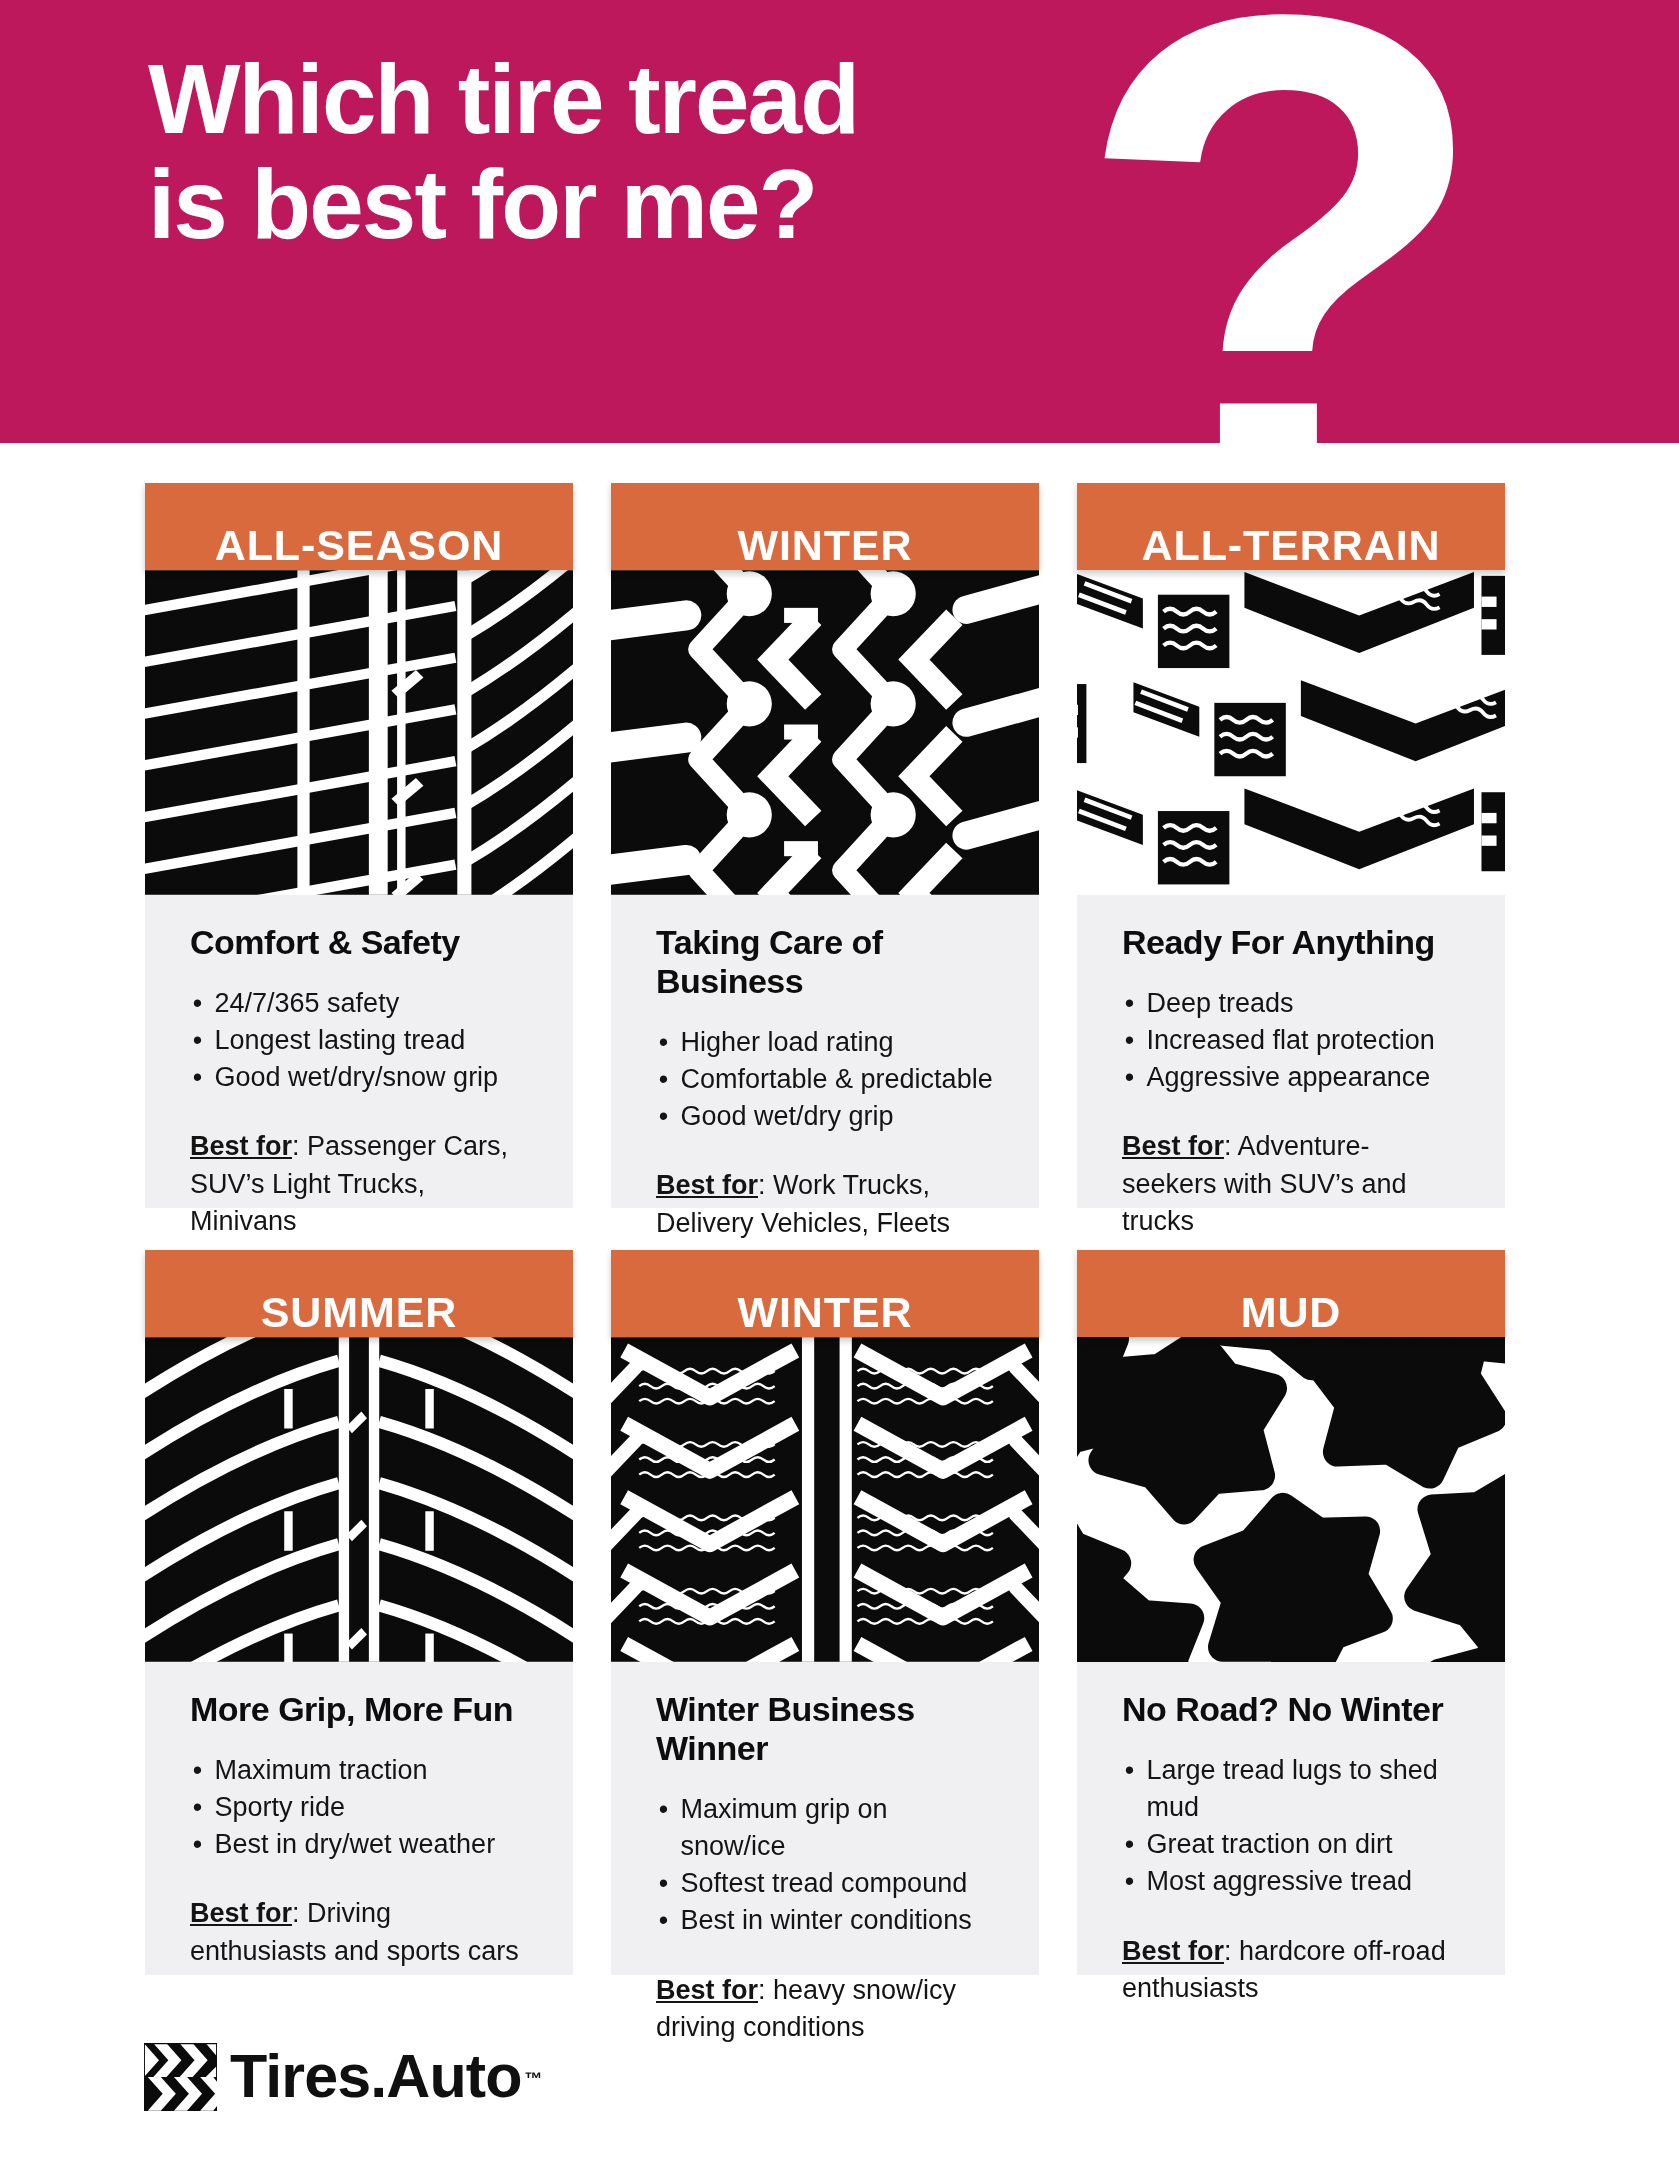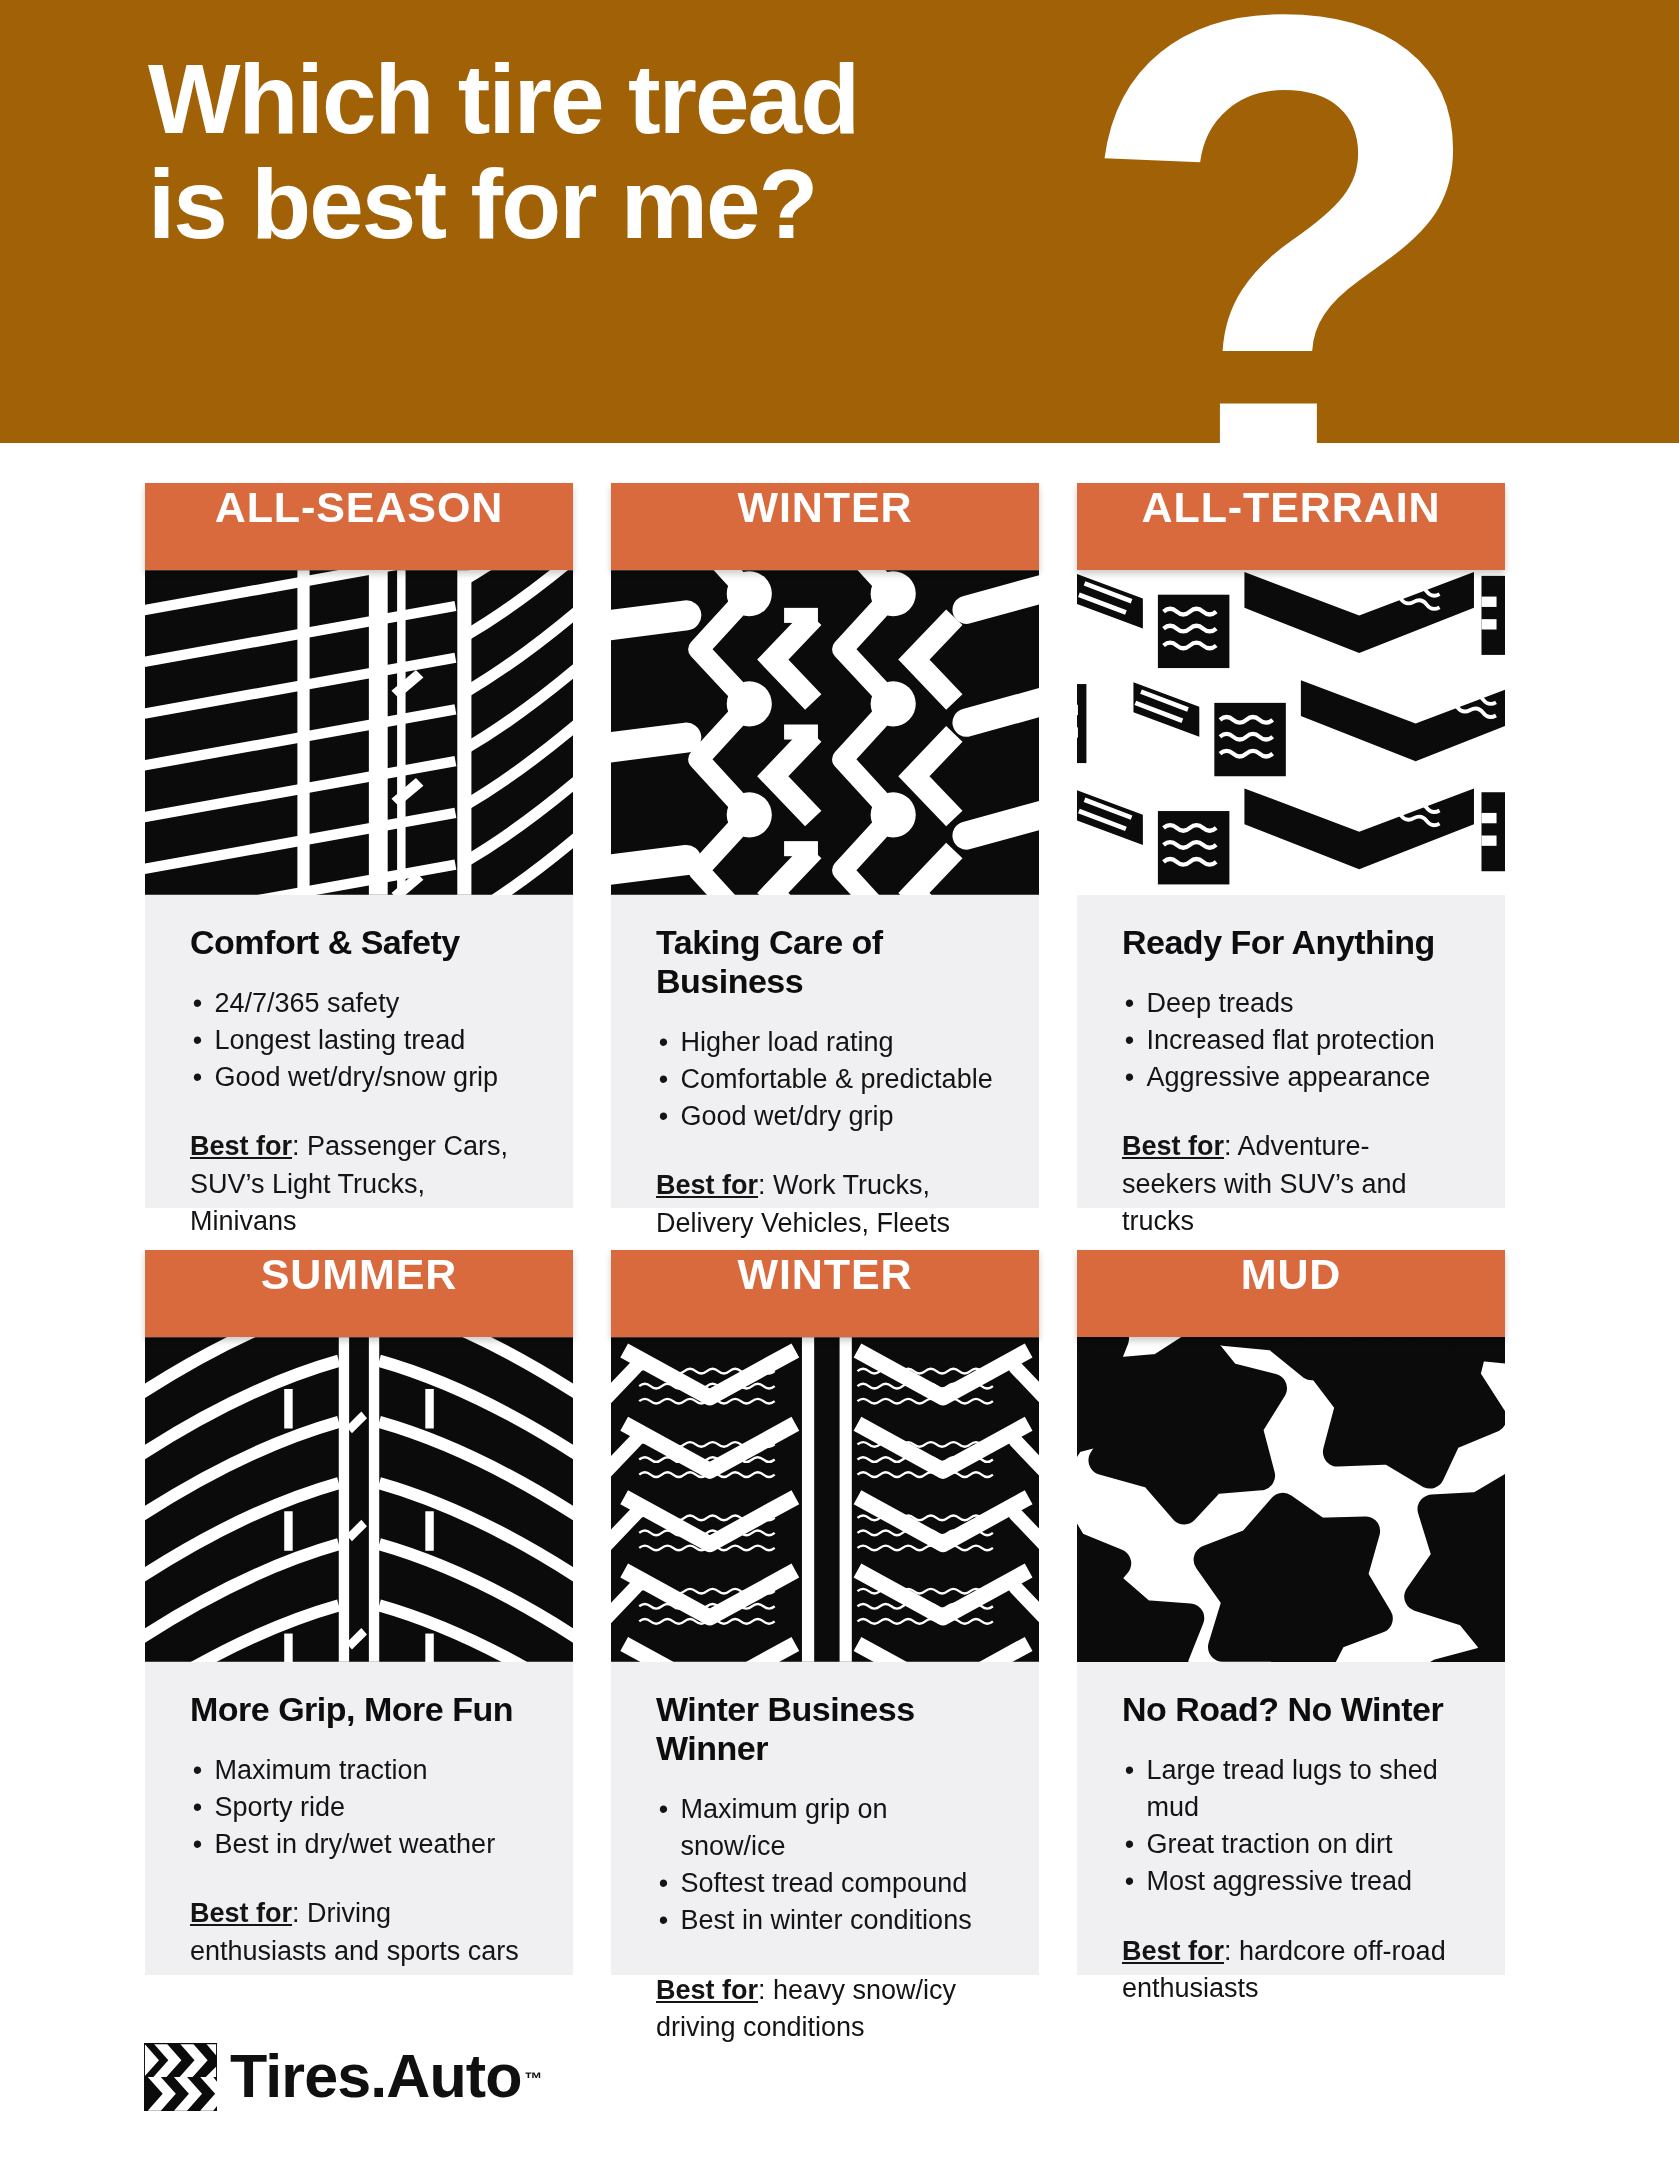--- a/index.html
+++ b/index.html
@@ -1,37 +1,37 @@
 <!DOCTYPE html>
 <html style="font-size:15px"><head>
 <meta charset="utf-8">
 <style>
   html,body{margin:0;padding:0;}
   body{
     width:1680px;height:2175px;position:relative;overflow:hidden;
     background:#ffffff;font-family:"Liberation Sans","DejaVu Sans",sans-serif;
   }
   
-  .header{position:absolute;left:0;top:0;width:1680px;height:443px;background:#a16207;}
+  .header{position:absolute;left:0;top:0;width:1680px;height:443px;background:#be185d;}
   .title{
     position:absolute;left:148px;top:47px;color:#fff;font-weight:700;
     font-size:98px;line-height:1.07;letter-spacing:-1.9px;white-space:nowrap;
   }
   .qmark{
     position:absolute;left:1073px;top:-87px;color:#fff;font-weight:700;
     font-size:687px;line-height:1;
   }
   
   .grid{
     position:absolute;left:145px;top:483px;width:1361px;
     display:grid;grid-template-columns:428px 428px 428px;column-gap:38px;row-gap:42px;
   }
   .card{width:428px;}
   .band{
-    height:87px;background:#D96A3E;display:flex;align-items:flex-start;justify-content:center;
+    height:87px;background:#D96A3E;display:flex;align-items:flex-end;justify-content:center;
     box-shadow:0 3.8px 6.6px rgba(0,0,0,.20);position:relative;z-index:2;
   }
   .band span{color:#fff;font-weight:700;font-size:43px;letter-spacing:0.9px;}
   .tread{display:block;width:428px;height:325px;position:relative;z-index:1;}
   .panel{height:313px;background:#F0EFF1;box-sizing:border-box;padding:28px 45px;}
   .panel h3{margin:0 0 22.6px 0;font-size:34px;font-weight:700;color:#0d0d0d;letter-spacing:-0.5px;}
   .panel ul{list-style:none;margin:0;padding:0;}
   .panel li{
     font-size:27px;color:#141414;line-height:1.38;padding-left:24.5px;position:relative;
   }

